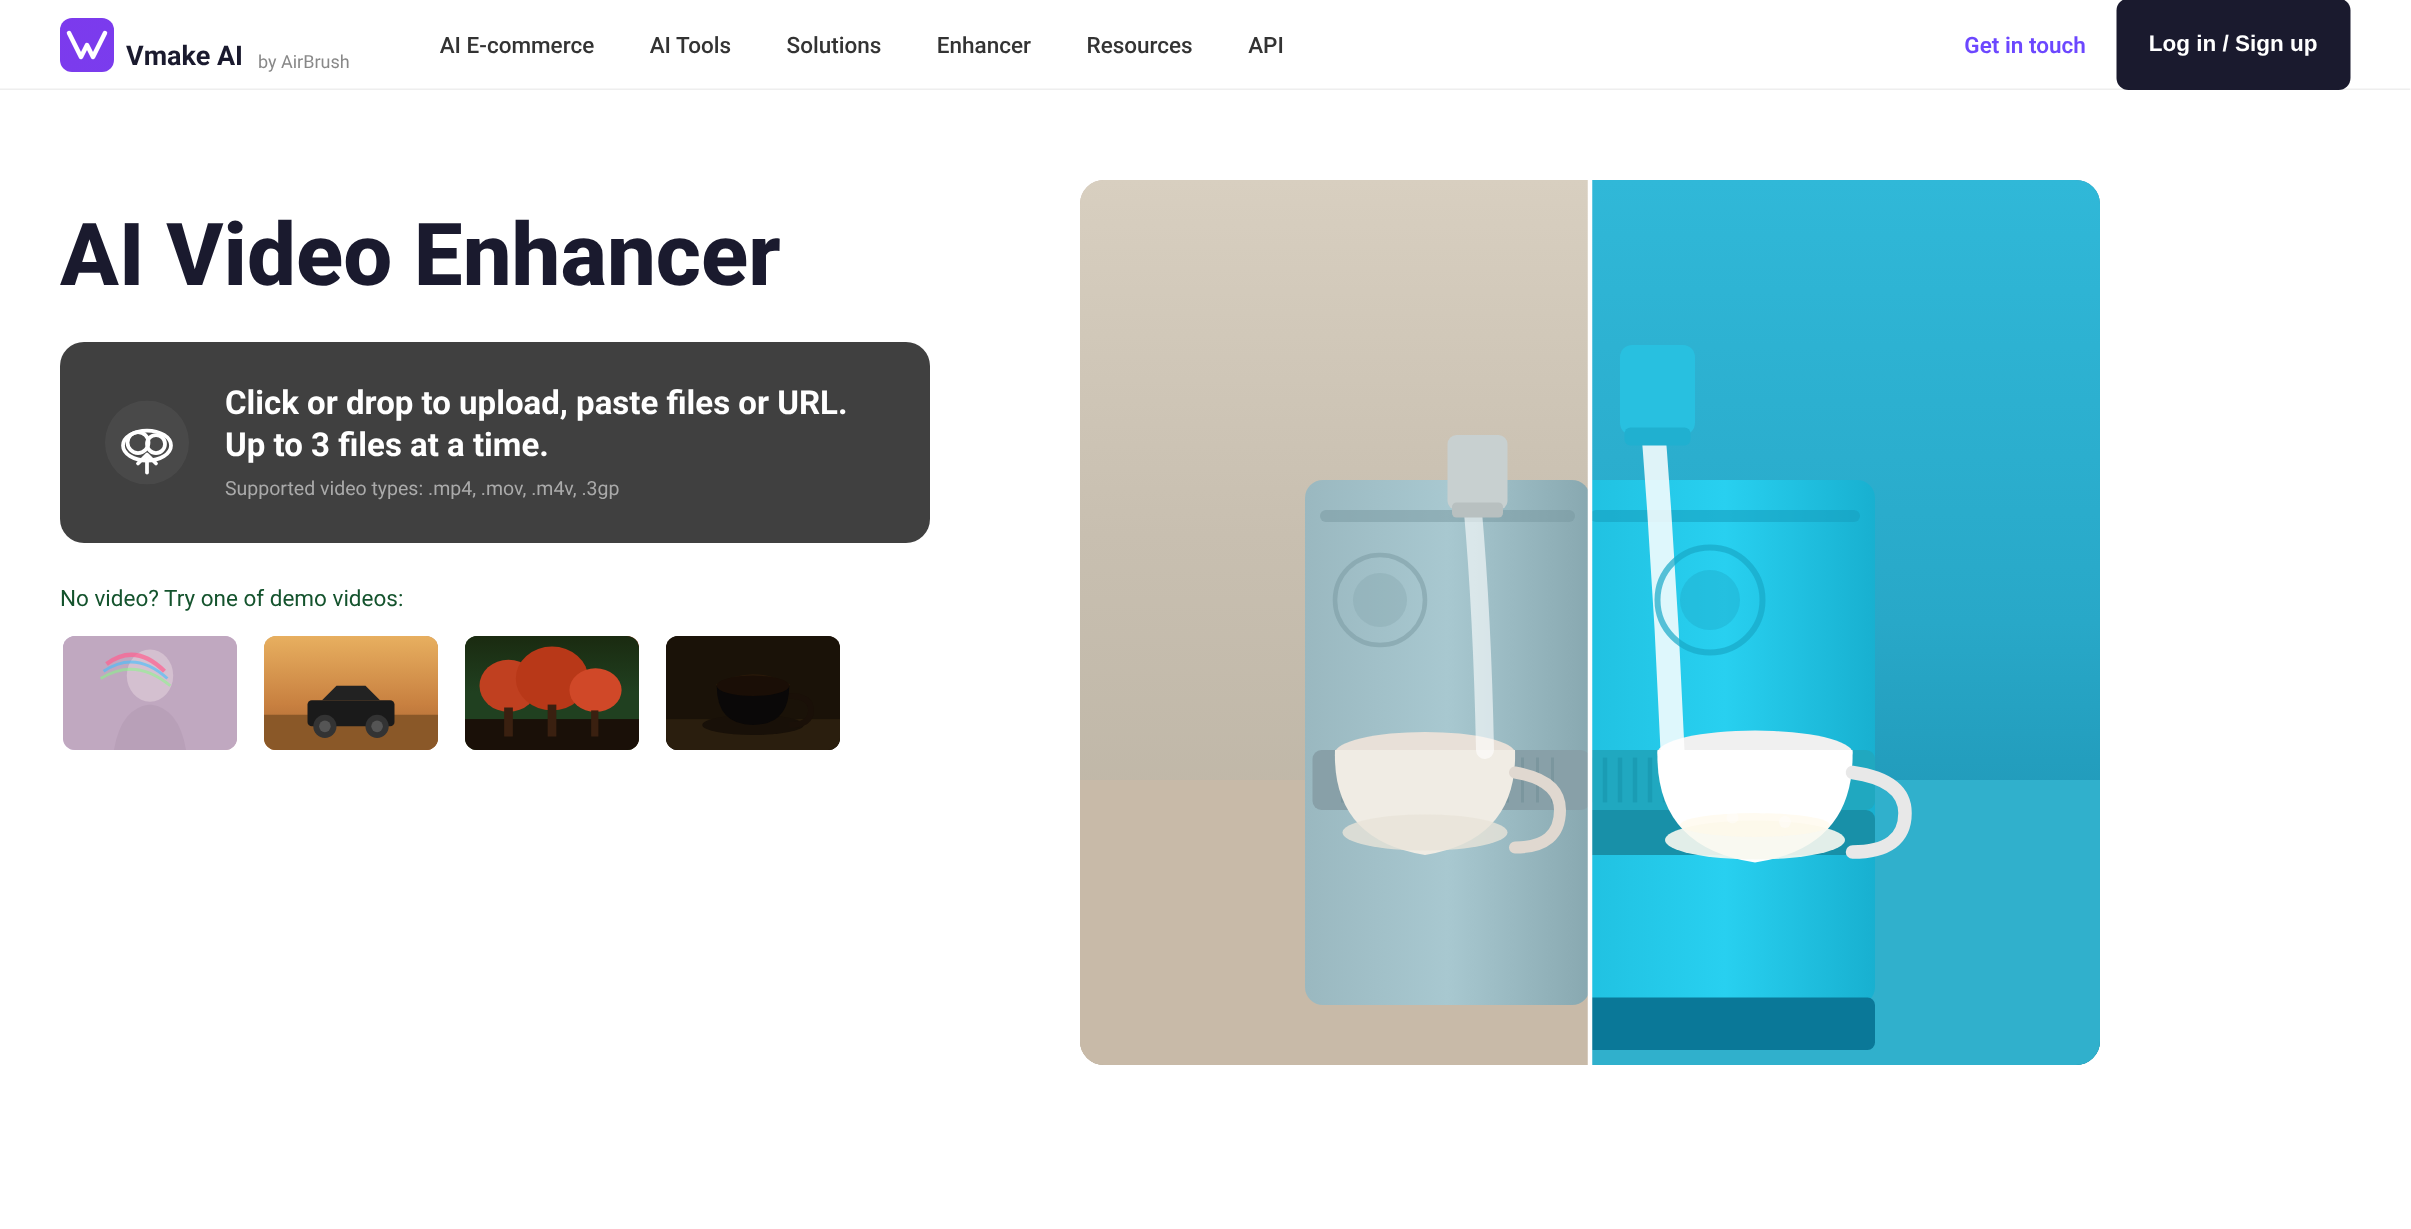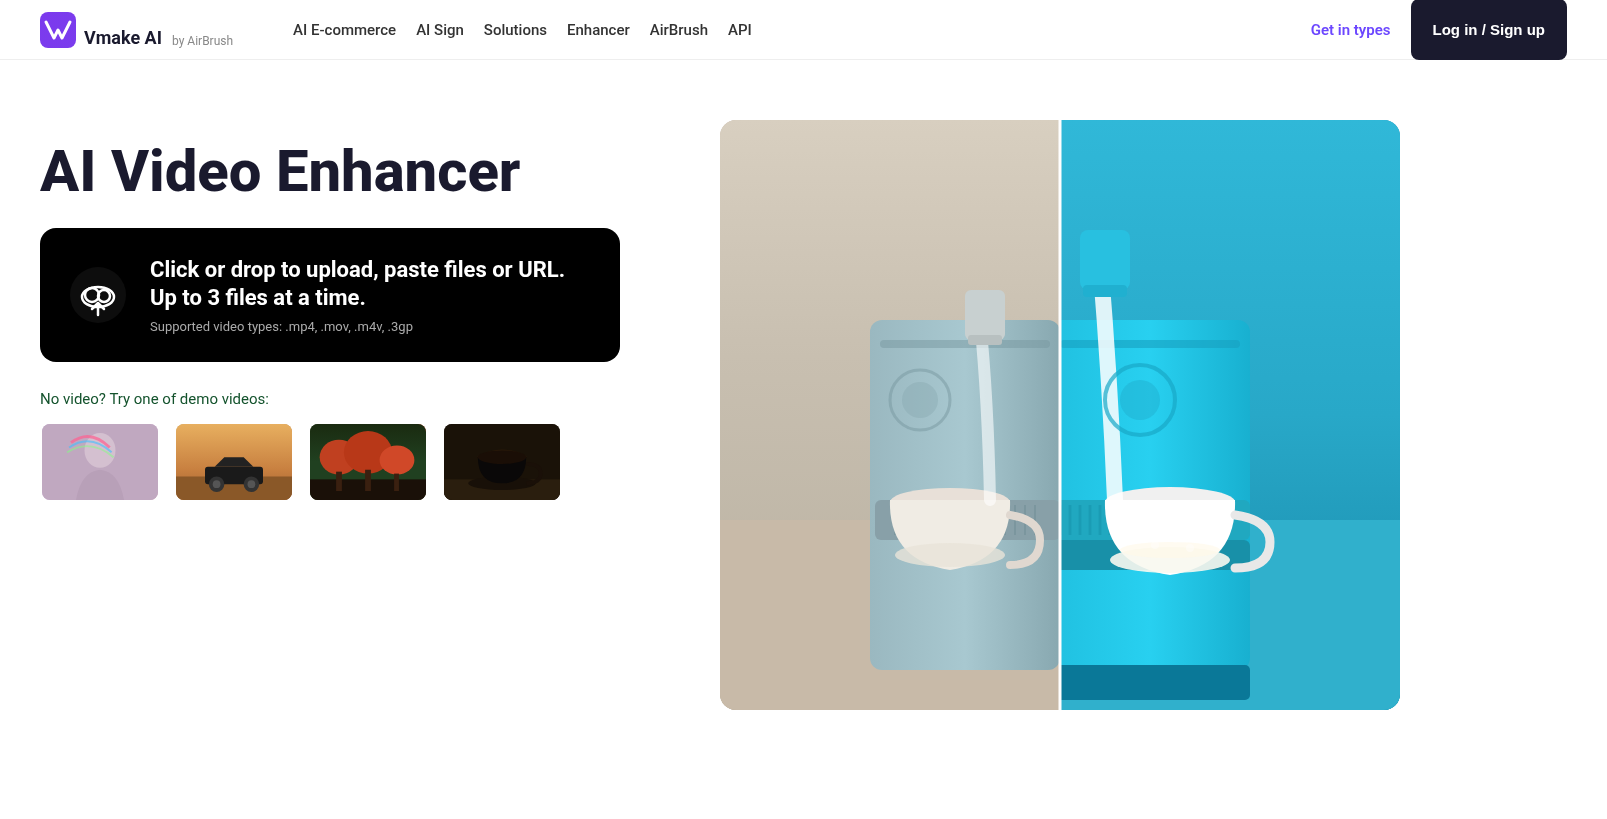--- a/index.html
+++ b/index.html
@@ -34,21 +34,21 @@
       color: #1a1a2e;
     }
     .logo-by {
       font-size: 12px;
       color: #888;
       margin-left: 2px;
     }
     nav {
       display: flex;
       align-items: center;
-      gap: 20px;
+      gap: 37px;
       flex: 1;
     }
     nav a {
       text-decoration: none;
       color: #333;
       font-size: 15px;
       font-weight: 500;
       cursor: pointer;
     }
     .header-actions {
@@ -94,21 +94,21 @@
       margin-bottom: 24px;
     }
     .hero-subtitle {
       font-size: 17px;
       color: #444;
       line-height: 1.6;
       max-width: 560px;
       margin-bottom: 36px;
     }
     .upload-box {
-      background: #000000;
+      background: #404040;
       border-radius: 16px;
       padding: 28px 30px;
       display: flex;
       align-items: center;
       gap: 24px;
       cursor: pointer;
       max-width: 580px;
       margin-bottom: 28px;
     }
     .upload-icon {
@@ -241,29 +241,29 @@
           <stop offset="100%" stop-color="#3b82f6"></stop>
         </linearGradient>
       </defs>
     </svg>
     <span class="logo-text">Vmake AI</span>
     <span class="logo-by">by AirBrush</span>
   </a>
 
   <nav>
     <a href="#">AI E-commerce</a>
-    <a href="#">AI Sign</a>
+    <a href="#">AI Tools</a>
     <a href="#">Solutions</a>
     <a href="#">Enhancer</a>
-    <a href="#">AirBrush</a>
+    <a href="#">Resources</a>
     <a href="#">API</a>
   </nav>
 
   <div class="header-actions">
-    <a class="get-in-touch" href="#">Get in types</a>
+    <a class="get-in-touch" href="#">Get in touch</a>
     <button class="login-btn">Log in / Sign up</button>
   </div>
 </header>
 
 <main class="main">
 
   <div class="left-panel">
     <h1 class="hero-title">AI Video Enhancer</h1>
 
     <div class="upload-box">

